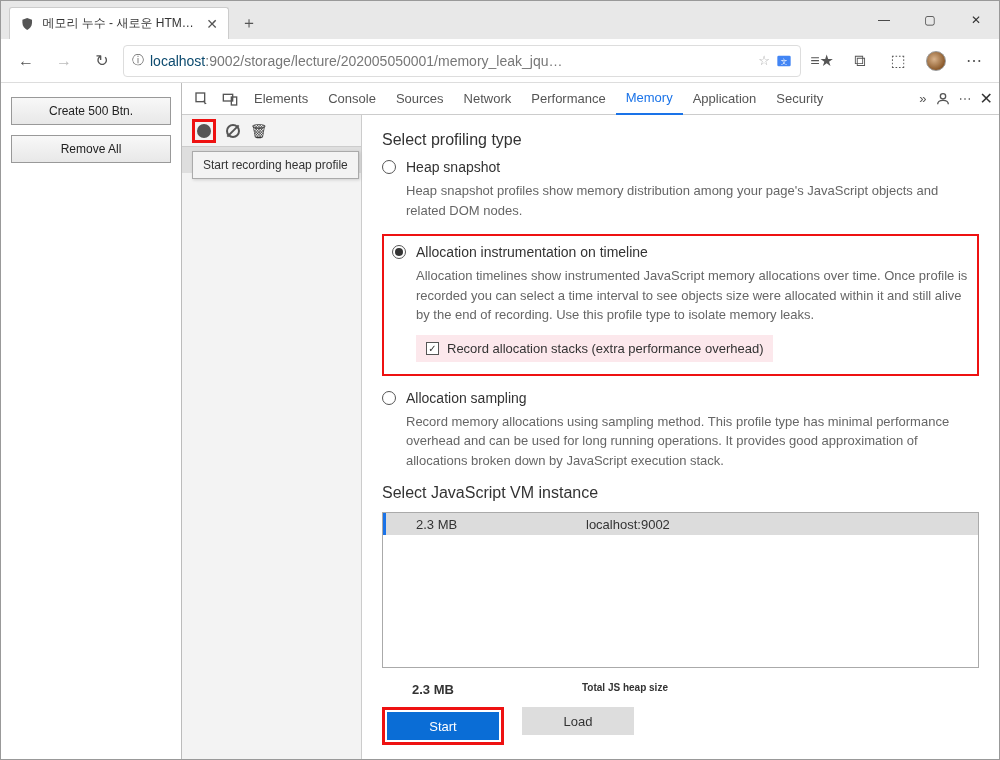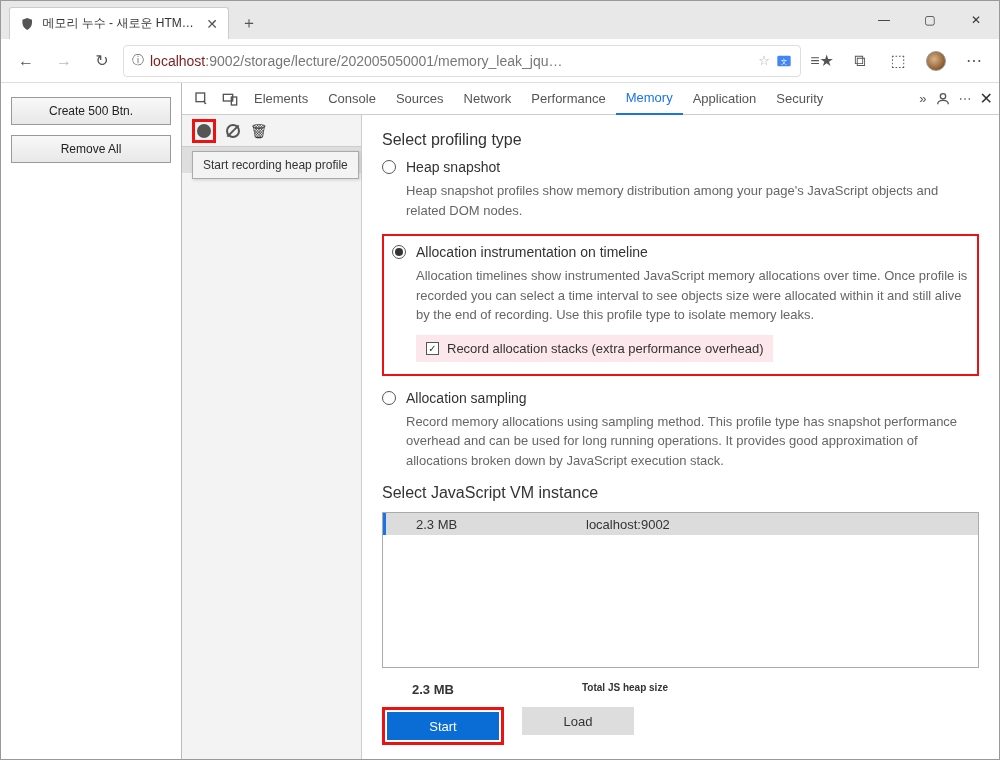--- a/index.html
+++ b/index.html
@@ -11,21 +11,21 @@
 .tab-close { font-size:14px; color:#555; }
 .tab-new { margin-left:6px; margin-top:6px; width:28px; height:28px; display:flex; align-items:center; justify-content:center; font-size:16px; color:#555;}
 .win-controls { margin-left:auto; display:flex; }
 .win-btn { width:46px; height:38px; display:flex; align-items:center; justify-content:center; font-size:12px; color:#333;}
 .urlbar { height:44px; display:flex; align-items:center; padding:0 8px; gap:4px; border-bottom:1px solid #ddd;}
 .nav-btn { width:34px; height:34px; display:flex; align-items:center; justify-content:center; font-size:16px; color:#555;}
 .nav-btn.dis { color:#bbb; }
 .addr { flex:1; display:flex; align-items:center; height:32px; border:1px solid #ddd; border-radius:4px; padding:0 8px; gap:6px;}
 .addr-icon { color:#666; font-size:12px;}
 .addr-text { flex:1; font-size:14px; white-space:nowrap; overflow:hidden; text-overflow:ellipsis;}
-.addr-text .host{ color:#7f1d1d;}
+.addr-text .host{ color:#0c4a6e;}
 .addr-text .rest{ color:#777;}
 .avatar { width:20px; height:20px; border-radius:50%; background: radial-gradient(circle at 40% 40%, #d9b38c 0%, #8b5a2b 70%); border:1px solid #999;}
 .content { flex:1; display:flex; border-top:none; min-height:0; }
 .page-left { width:180px; padding:14px 10px; display:flex; flex-direction:column; gap:10px; }
 .page-btn { height:28px; background:linear-gradient(#f8f8f8,#e8e8e8); border:1px solid #999; font-size:12px; color:#222; }
 .devtools { flex:1; display:flex; flex-direction:column; border-left:1px solid #bbb; min-height:0;}
 .dt-tabs { height:32px; display:flex; align-items:center; border-bottom:1px solid #ccc; padding:0 6px; gap:0;}
 .dt-ico { width:28px; height:28px; display:flex; align-items:center; justify-content:center; color:#555;}
 .dt-tab { padding:0 10px; height:32px; display:flex; align-items:center; font-size:13px; color:#555; }
 .dt-tab.active { color:#1a73e8; border-bottom:2px solid #1a73e8; }
@@ -180,21 +180,21 @@
               <div class="chk">✓</div>
               <span>Record allocation stacks (extra performance overhead)</span>
             </div>
           </div>
 
           <div class="opt">
             <div class="opt-head">
               <div class="radio"></div>
               <div class="opt-title">Allocation sampling</div>
             </div>
-            <div class="opt-desc">Record memory allocations using sampling method. This profile type has snapshot performance overhead and can be used for long running operations. It provides good approximation of allocations broken down by JavaScript execution stack.</div>
+            <div class="opt-desc">Record memory allocations using sampling method. This profile type has minimal performance overhead and can be used for long running operations. It provides good approximation of allocations broken down by JavaScript execution stack.</div>
           </div>
 
           <h2 class="section">Select JavaScript VM instance</h2>
           <div class="vm-box">
             <div class="vm-row">
               <div class="vm-size">2.3 MB</div>
               <div class="vm-name">localhost:9002</div>
             </div>
           </div>
 

